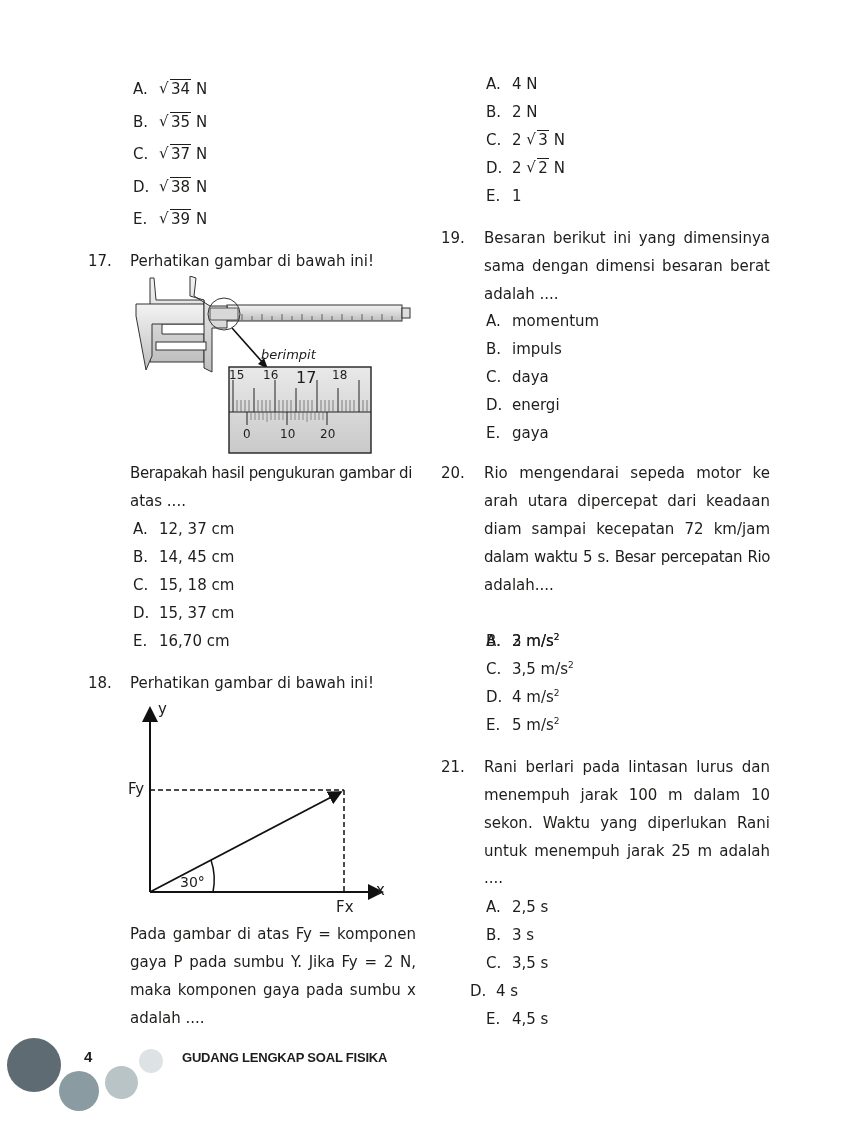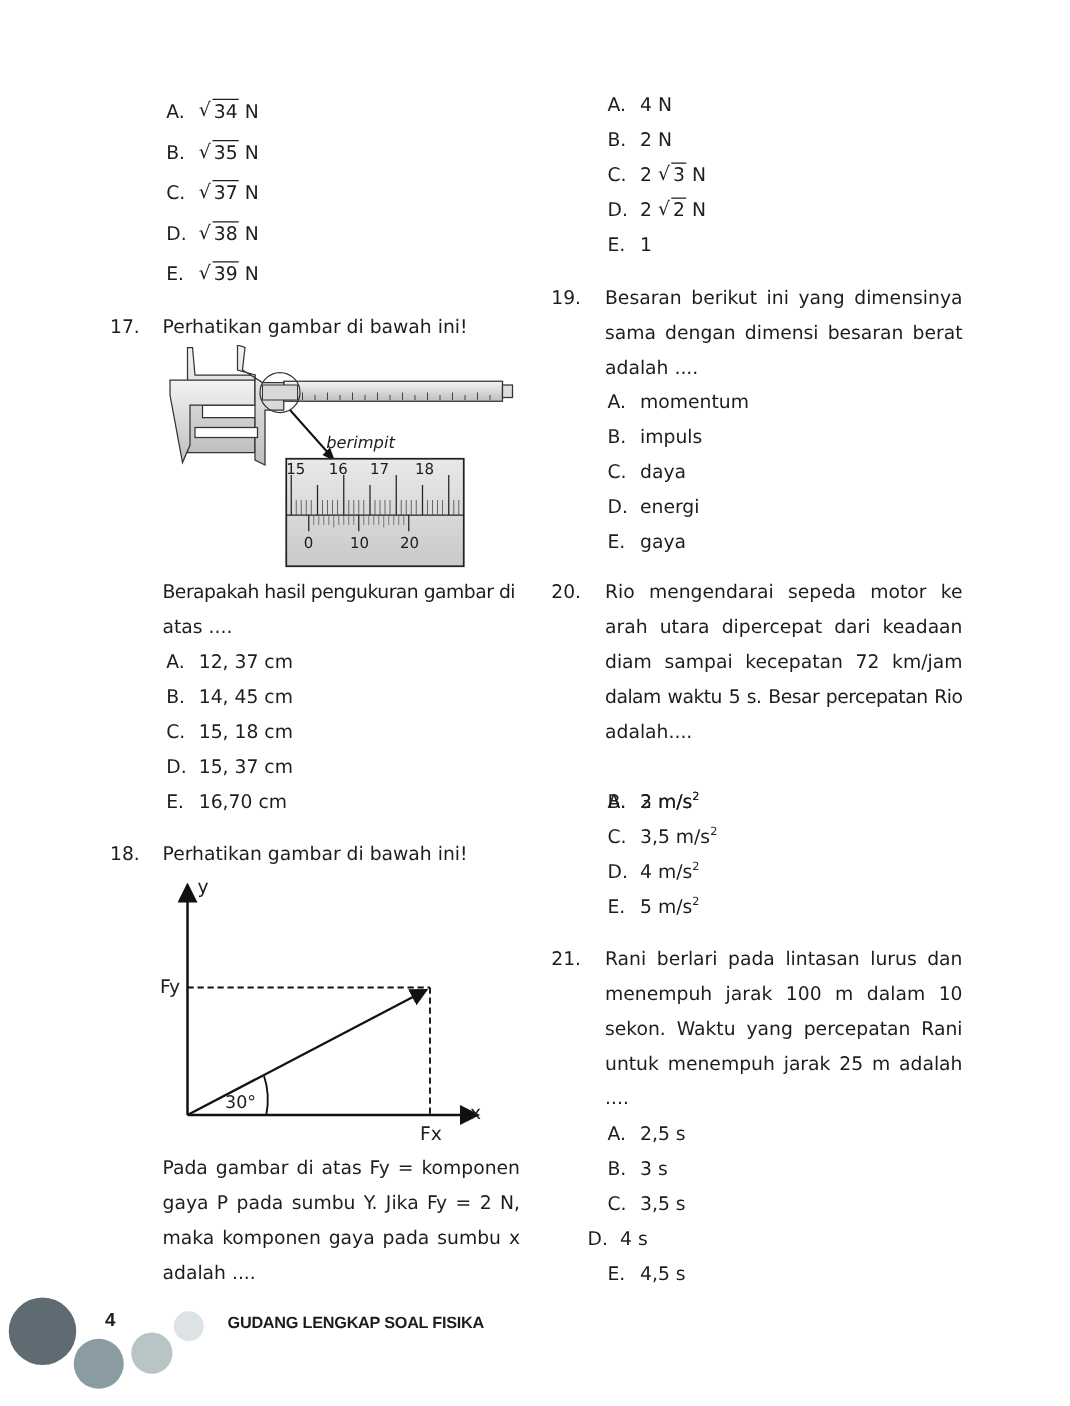--- a/index.html
+++ b/index.html
@@ -150,21 +150,21 @@
           <line x1="175" y1="136" x2="175" y2="146"></line>
         <line x1="179" y1="136" x2="179" y2="144"></line>
           <line x1="183" y1="136" x2="183" y2="144"></line>
         <line x1="187" y1="136" x2="187" y2="144"></line>
           <line x1="191" y1="136" x2="191" y2="144"></line>
       </g>
     </svg>
     <div class="abs" style="left:129px;top:71px;font-style:italic;font-size:13px;">berimpit</div>
     <div class="abs" style="left:97px;top:92px;font-size:12px;">15</div>
     <div class="abs" style="left:131px;top:92px;font-size:12px;">16</div>
-    <div class="abs" style="left:164px;top:92px;font-size:12px;">17</div>
+    <div class="abs" style="left:164px;top:92px;font-size:16px;">17</div>
     <div class="abs" style="left:200px;top:92px;font-size:12px;">18</div>
     <div class="abs" style="left:111px;top:151px;font-size:12px;">0</div>
     <div class="abs" style="left:148px;top:151px;font-size:12px;">10</div>
     <div class="abs" style="left:188px;top:151px;font-size:12px;">20</div>
   </div>
 
   <div class="line" style="left:130px;top:463px;letter-spacing:-0.4px;">Berapakah hasil pengukuran gambar di</div>
   <div class="line" style="left:130px;top:491px;">atas ....</div>
   <div class="line" style="left:133px;top:519px;"><span class="opt-letter">A.</span><span>12, 37 cm</span></div>
   <div class="line" style="left:133px;top:547px;"><span class="opt-letter">B.</span><span>14, 45 cm</span></div>
@@ -233,21 +233,21 @@
   <div class="line" style="left:486px;top:631px;"><span class="opt-letter">B.</span><span>3 m/s</span><sup>2</sup></div>
   <div class="line" style="left:486px;top:659px;"><span class="opt-letter">C.</span><span>3,5 m/s</span><sup>2</sup></div>
   <div class="line" style="left:486px;top:687px;"><span class="opt-letter">D.</span><span>4 m/s</span><sup>2</sup></div>
   <div class="line" style="left:486px;top:715px;"><span class="opt-letter">E.</span><span>5 m/s</span><sup>2</sup></div>
 </div>
 
 <div>
   <div class="line" style="left:441px;top:757px;">21.</div>
   <div class="line just" style="left:484px;top:757px;">Rani  berlari pada lintasan lurus dan</div>
   <div class="line just" style="left:484px;top:785px;">menempuh jarak 100 m dalam 10</div>
-  <div class="line just" style="left:484px;top:813px;">sekon. Waktu yang percepatan Rani</div>
+  <div class="line just" style="left:484px;top:813px;">sekon. Waktu yang diperlukan Rani</div>
   <div class="line just" style="left:484px;top:841px;">untuk menempuh jarak 25 m adalah</div>
   <div class="line" style="left:484px;top:868px;">....</div>
   <div class="line" style="left:486px;top:897px;"><span class="opt-letter">A.</span><span>2,5 s</span></div>
   <div class="line" style="left:486px;top:925px;"><span class="opt-letter">B.</span><span>3 s</span></div>
   <div class="line" style="left:486px;top:953px;"><span class="opt-letter">C.</span><span>3,5 s</span></div>
   <div class="line" style="left:470px;top:981px;"><span class="opt-letter">D.</span><span>4 s</span></div>
   <div class="line" style="left:486px;top:1009px;"><span class="opt-letter">E.</span><span>4,5 s</span></div>
 </div>
 
 <div>

